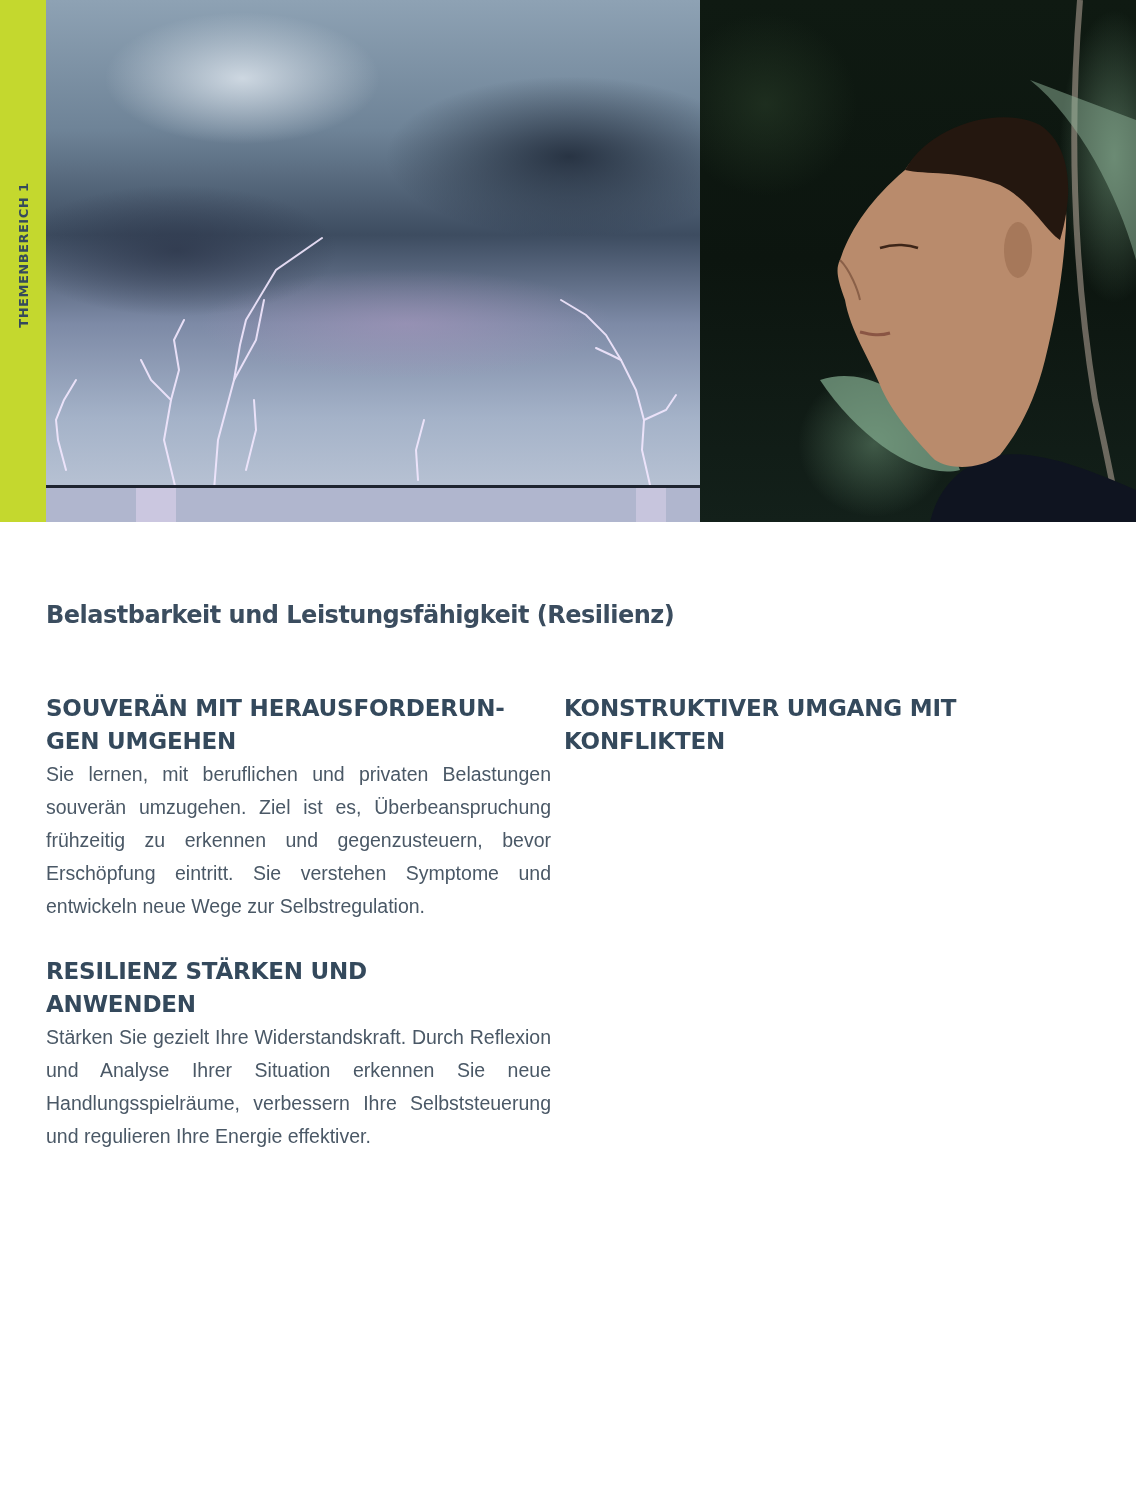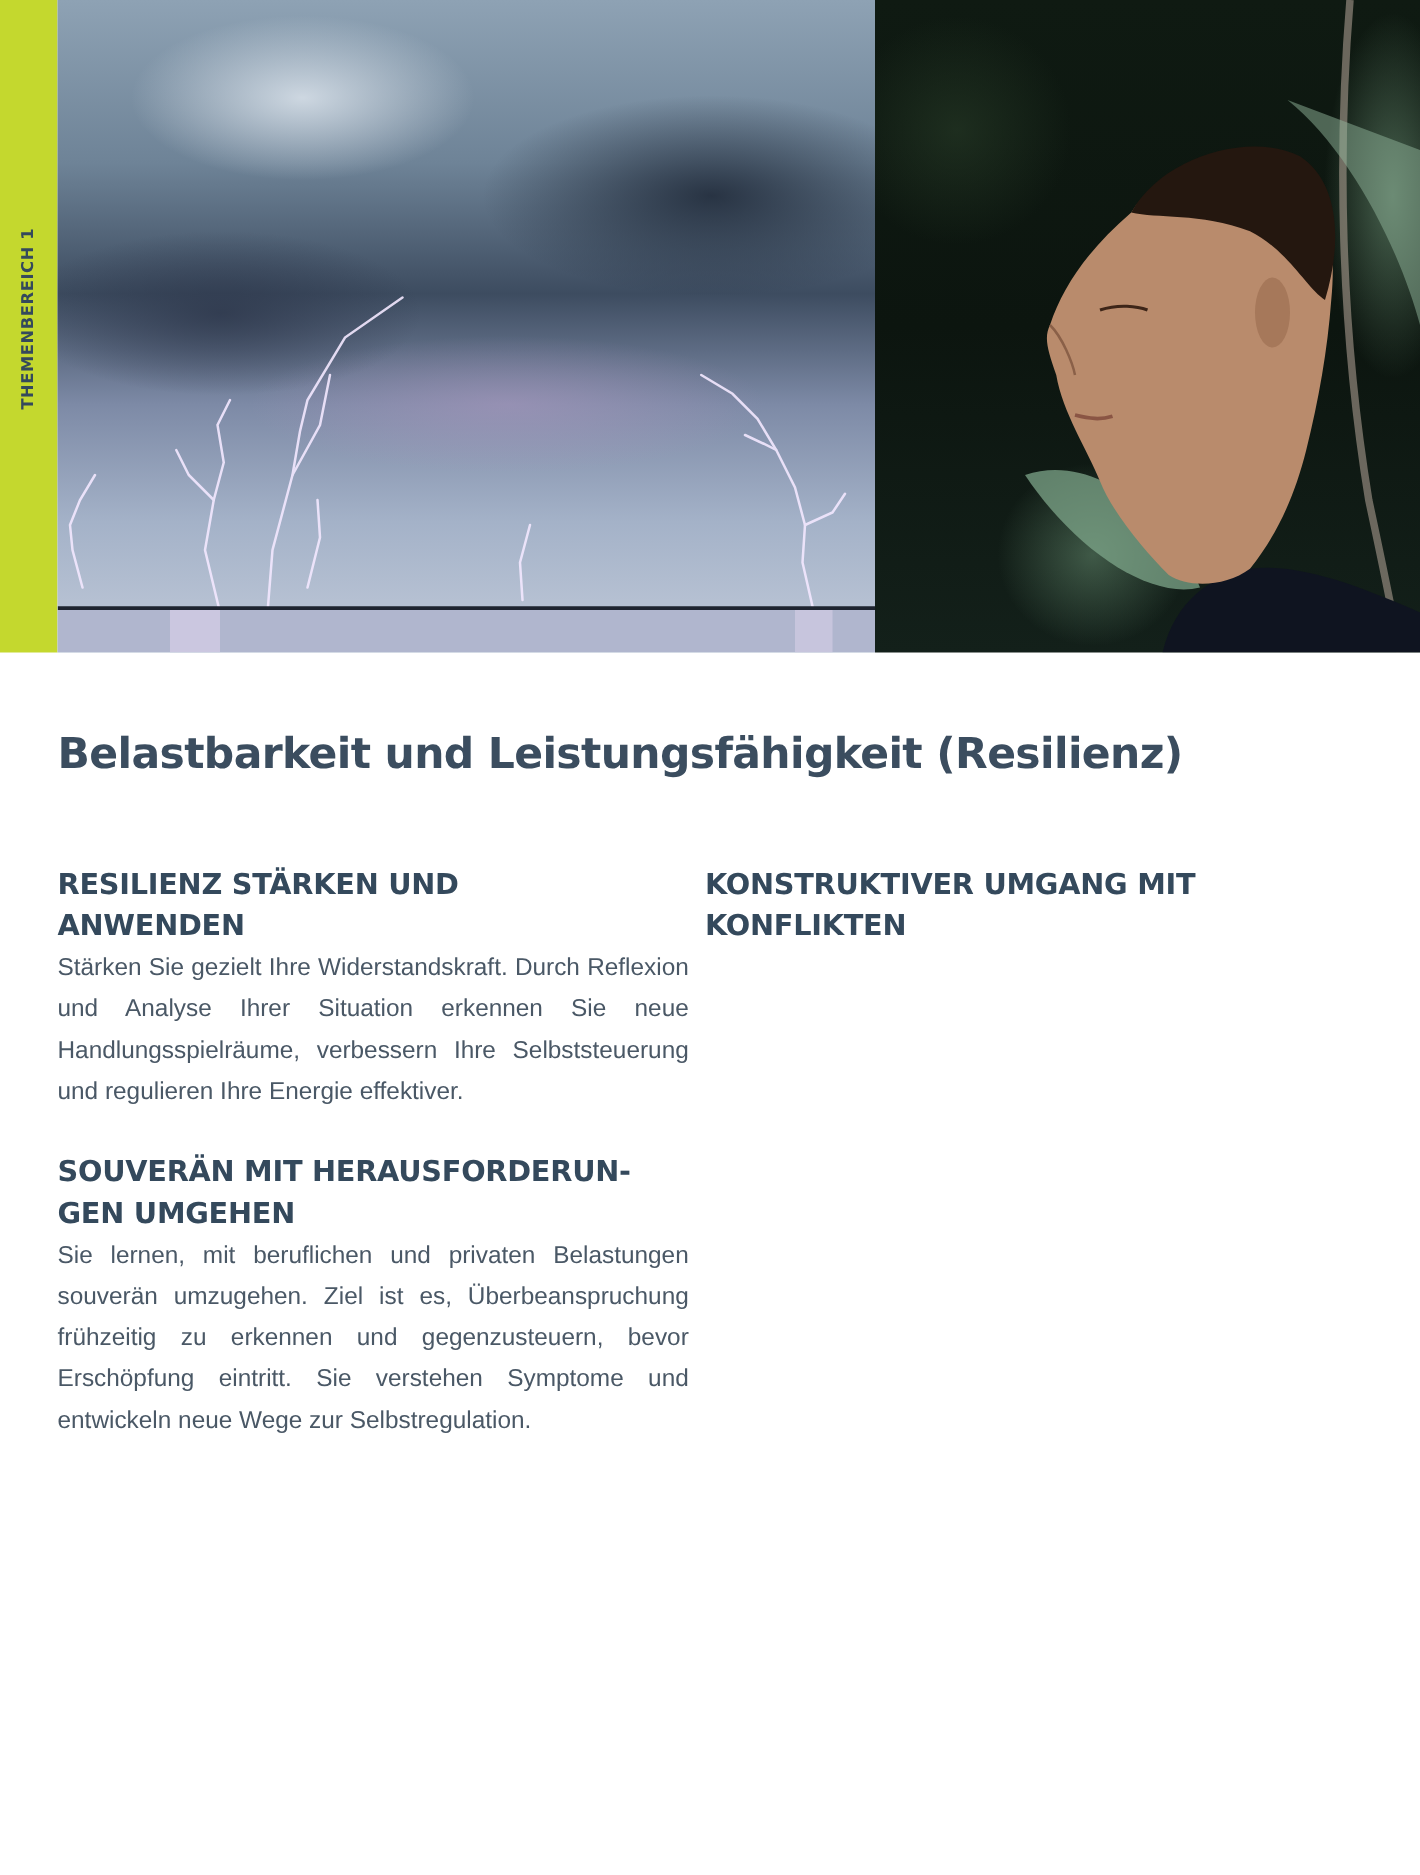--- a/index.html
+++ b/index.html
@@ -29,22 +29,22 @@
     position: absolute; left: 700px; top: 0; width: 436px; height: 522px; overflow: hidden;
     background:
       radial-gradient(ellipse 18% 40% at 95% 30%, rgba(120,160,130,0.55), transparent 70%),
       radial-gradient(ellipse 25% 20% at 40% 85%, rgba(110,150,120,0.5), transparent 70%),
       radial-gradient(ellipse 30% 25% at 15% 20%, rgba(40,60,40,0.6), transparent 70%),
       linear-gradient(180deg, #0f1a12 0%, #0c150f 50%, #13201a 100%);
   }
   .img-portrait svg { position: absolute; left: 0; top: 0; }
 
   .page-title {
-    position: absolute; left: 46px; top: 583px; margin: 0;
-    font-family: "DejaVu Sans", sans-serif; font-weight: bold; font-size: 34px;
+    position: absolute; left: 46px; top: 601px; margin: 0;
+    font-family: "DejaVu Sans", sans-serif; font-weight: bold; font-size: 24px;
     color: #3b4d5f; letter-spacing: -0.5px; white-space: nowrap;
   }
   .col { position: absolute; top: 692px; width: 505px; }
   .col-left { left: 46px; }
   .col-right { left: 564px; }
   .section { margin-bottom: 32px; }
   .section h2 {
     margin: 0; font-family: "DejaVu Sans", sans-serif; font-weight: bold;
     font-size: 23px; line-height: 33px; color: #34495c; text-transform: uppercase;
     letter-spacing: -0.2px;
@@ -95,31 +95,31 @@
     <path d="M180 248 C 195 243, 210 245, 218 248" stroke="#3d2518" stroke-width="2.5" fill="none"></path>
     <path d="M160 332 C 172 335, 180 336, 190 333" stroke="#8a5544" stroke-width="3" fill="none"></path>
   </svg>
 </div>
 
 <h1 class="page-title">Belastbarkeit und Leistungsfähigkeit (Resilienz)</h1>
 
 <div class="col col-left">
   <div class="section">
     <h2>
+      <span>SOUVERÄN MIT HERAUSFORDERUN-</span><br>
+      <span>GEN UMGEHEN</span>
+    </h2>
+    <p>Sie lernen, mit beruflichen und privaten Belas­tungen souverän umzugehen. Ziel ist es, Über­beanspruchung frühzeitig zu erkennen und gegenzusteuern, bevor Erschöpfung eintritt. Sie verstehen Symptome und entwickeln neue Wege zur Selbstregulation.</p>
+  </div>
+  <div class="section">
+    <h2>
       <span>RESILIENZ STÄRKEN UND</span><br>
       <span>ANWENDEN</span>
     </h2>
     <p>Stärken Sie gezielt Ihre Widerstandskraft. Durch Reflexion und Analyse Ihrer Situation erkennen Sie neue Handlungsspielräume, verbessern Ihre Selbst­steuerung und regulieren Ihre Energie effektiver.</p>
-  </div>
-  <div class="section">
-    <h2>
-      <span>SOUVERÄN MIT HERAUSFORDERUN-</span><br>
-      <span>GEN UMGEHEN</span>
-    </h2>
-    <p>Sie lernen, mit beruflichen und privaten Belas­tungen souverän umzugehen. Ziel ist es, Über­beanspruchung frühzeitig zu erkennen und gegenzusteuern, bevor Erschöpfung eintritt. Sie verstehen Symptome und entwickeln neue Wege zur Selbstregulation.</p>
   </div>
   <div class="section">
   </div>
 </div>
 
 <div class="col col-right">
   <div class="section">
     <h2>
       <span>KONSTRUKTIVER UMGANG MIT</span><br>
       <span>KONFLIKTEN</span>

